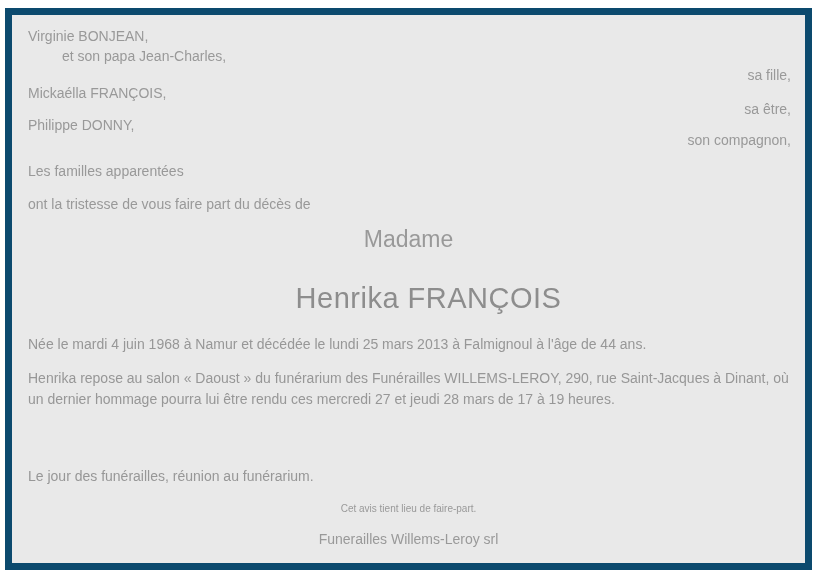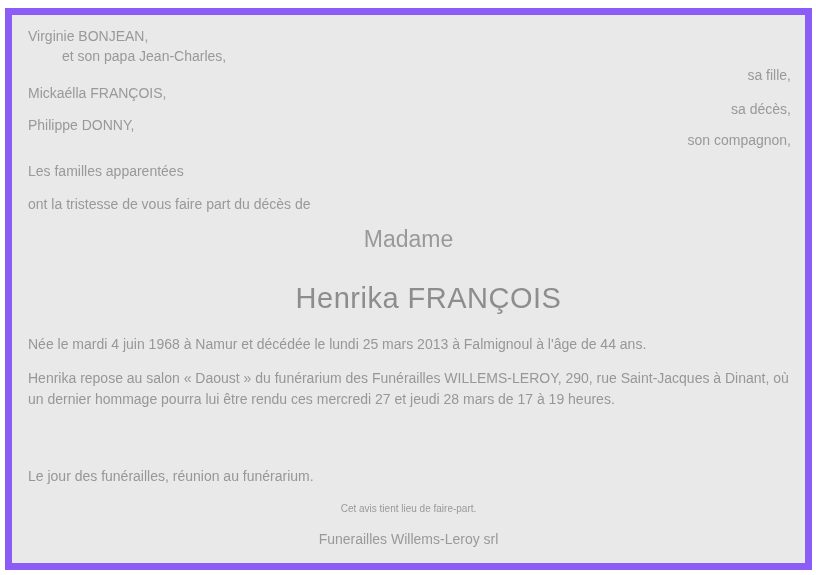--- a/index.html
+++ b/index.html
@@ -15,21 +15,21 @@
   .page {
     position: absolute;
     left: 0; top: 0;
     width: 816px; height: 575px;
     background: #ffffff;
   }
   .card {
     position: absolute;
     left: 5px; top: 8px;
     width: 807px; height: 562px;
-    border: 7px solid #8b5cf6;
+    border: 7px solid #0c4a6e;
     background: #e9e9e9;
   }
   .line {
     position: absolute;
     font-size: 14px;
     line-height: 17px;
     color: #999999;
     white-space: nowrap;
   }
   .centered {
@@ -81,21 +81,21 @@
 </head>
 <body>
 
 <div class="page">
   <div class="card">
 
     <div class="line" id="fl1">Virginie BONJEAN,</div>
     <div class="line" id="fl2">et son papa Jean-Charles,</div>
     <div class="line" id="fl3">sa fille,</div>
     <div class="line" id="fl4">Mickaélla FRANÇOIS,</div>
-    <div class="line" id="fl5">sa décès,</div>
+    <div class="line" id="fl5">sa être,</div>
     <div class="line" id="fl6">Philippe DONNY,</div>
     <div class="line" id="fl7">son compagnon,</div>
 
     <div class="line" id="intro1">Les familles apparentées</div>
     <div class="line" id="intro2">ont la tristesse de vous faire part du décès de</div>
 
     <div class="centered" id="honorific">Madame</div>
     <div class="centered" id="deceased-name">Henrika FRANÇOIS</div>
 
     <div class="para" id="p1">Née le mardi 4 juin 1968 à Namur et décédée le lundi 25 mars 2013 à Falmignoul à l'âge de 44 ans.</div>

